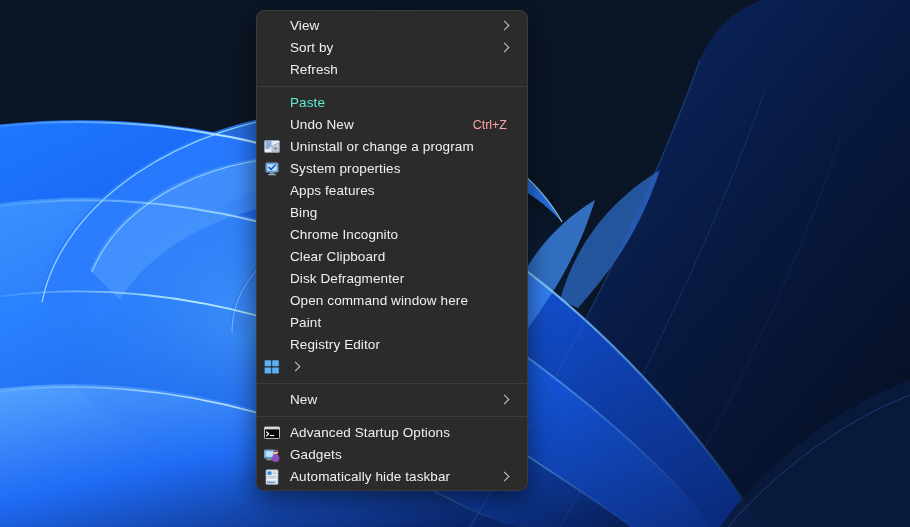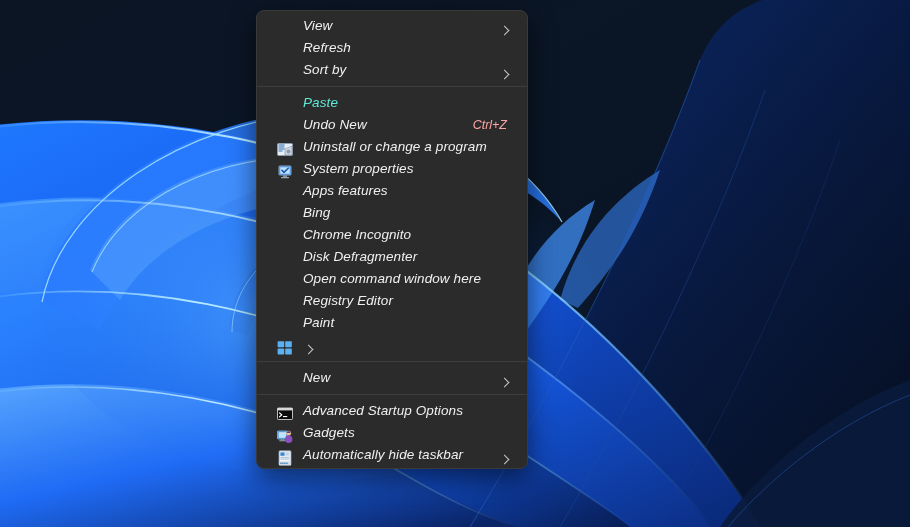--- a/index.html
+++ b/index.html
@@ -27,28 +27,27 @@
     border-radius:8px;
     box-shadow:0 8px 26px rgba(0,0,0,.55);
     padding:4px 0 2px 0;
     overflow:hidden;
   }
 
   .mi {
     position:relative;
     height:22px;
     display:flex;
-    align-items:flex-end;
-    padding:0 10px 0 20px;
+    align-items:center;
+    padding:0 10px 0 7px;
     cursor:default;
     color:#f0f0f0;
     font-size:13px;
     line-height:22px;
     white-space:nowrap;
-    font-style:italic;
   }
   .mi .ico {
     width:18px; height:16px;
     flex:0 0 18px;
     margin-right:8px;
     position:relative;
     display:block;
   }
   .mi .lbl {
     flex:1 1 auto;
@@ -180,26 +179,26 @@
 </div>
 
 <div id="context-menu" style="background: rgb(43, 43, 43); border-color: rgb(58, 58, 58);">
     <div class="mi">
       <span class="ico"></span>
       <span class="lbl">View</span>
       <span class="chev"></span>
     </div>
     <div class="mi">
       <span class="ico"></span>
+      <span class="lbl">Sort by</span>
+      <span class="chev"></span>
+    </div>
+    <div class="mi">
+      <span class="ico"></span>
       <span class="lbl">Refresh</span>
-    </div>
-    <div class="mi">
-      <span class="ico"></span>
-      <span class="lbl">Sort by</span>
-      <span class="chev"></span>
     </div>
     <div class="sep" style="background: rgb(61, 61, 61);"></div>
     <div class="mi disabled">
       <span class="ico"></span>
       <span class="lbl">Paste</span>
     </div>
     <div class="mi">
       <span class="ico"></span>
       <span class="lbl">Undo New</span>
       <span class="accel">Ctrl+Z</span>
@@ -237,33 +236,37 @@
     <div class="mi">
       <span class="ico"></span>
       <span class="lbl">Bing</span>
     </div>
     <div class="mi">
       <span class="ico"></span>
       <span class="lbl">Chrome Incognito</span>
     </div>
     <div class="mi">
       <span class="ico"></span>
+      <span class="lbl">Clear Clipboard</span>
+    </div>
+    <div class="mi">
+      <span class="ico"></span>
       <span class="lbl">Disk Defragmenter</span>
     </div>
     <div class="mi">
       <span class="ico"></span>
       <span class="lbl">Open command window here</span>
     </div>
     <div class="mi">
       <span class="ico"></span>
+      <span class="lbl">Paint</span>
+    </div>
+    <div class="mi">
+      <span class="ico"></span>
       <span class="lbl">Registry Editor</span>
-    </div>
-    <div class="mi">
-      <span class="ico"></span>
-      <span class="lbl">Paint</span>
     </div>
     <div class="mi">
       <span class="ico">
         <svg viewBox="0 0 16 16">
           <rect x="0.6" y="1.2" width="6.6" height="6" rx="0.6" fill="#5ab0f0"></rect>
           <rect x="8.2" y="1.2" width="6.6" height="6" rx="0.6" fill="#5ab0f0"></rect>
           <rect x="0.6" y="8.4" width="6.6" height="6" rx="0.6" fill="#5ab0f0"></rect>
           <rect x="8.2" y="8.4" width="6.6" height="6" rx="0.6" fill="#5ab0f0"></rect>
         </svg>
       </span>

